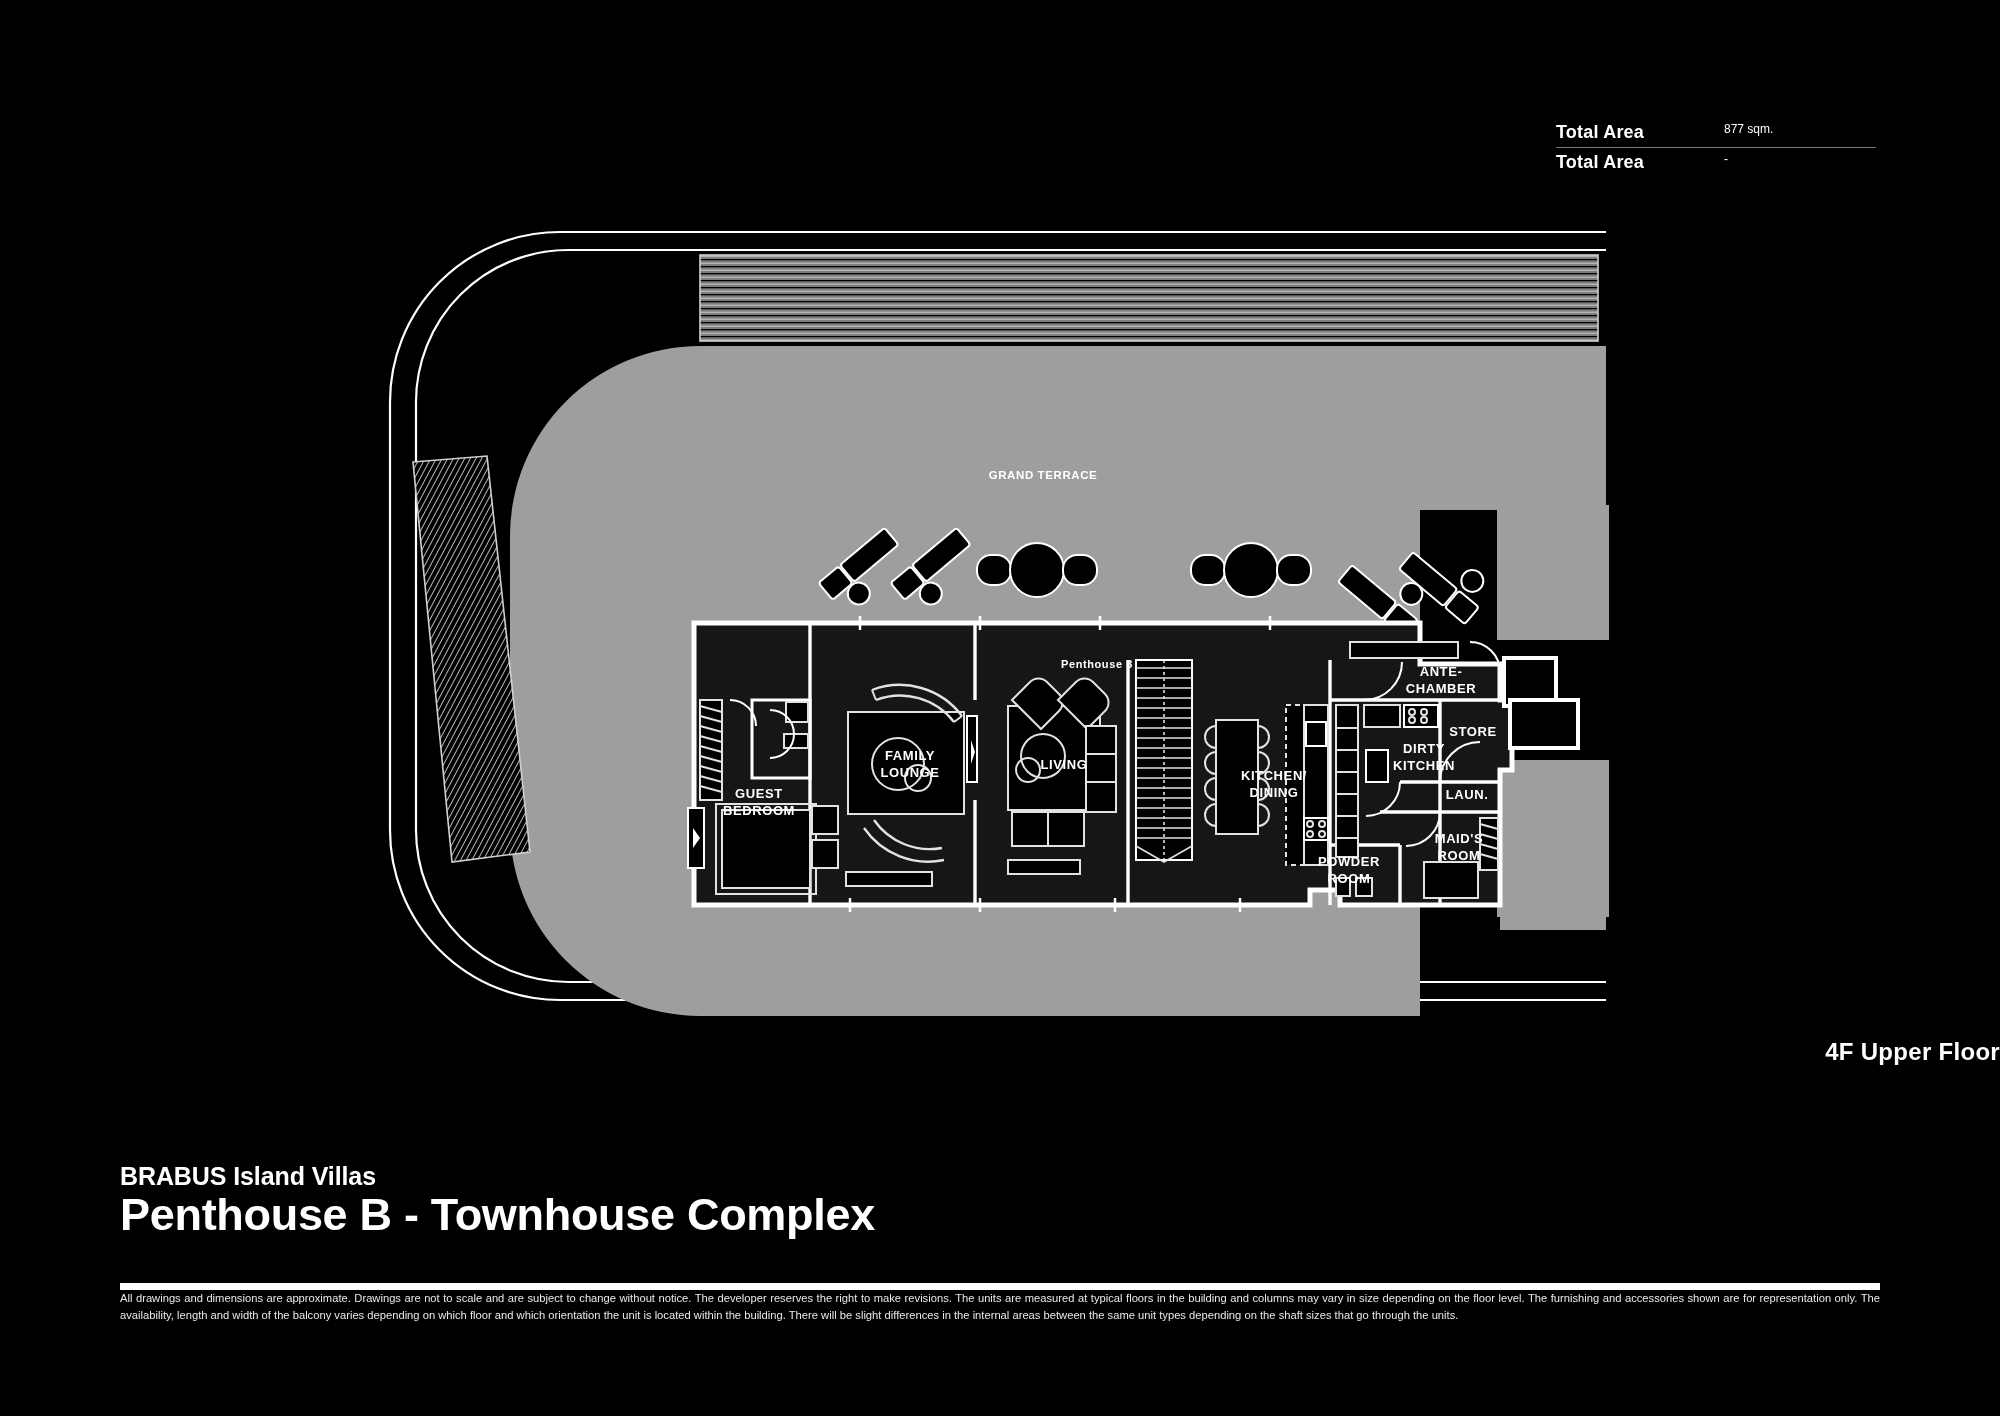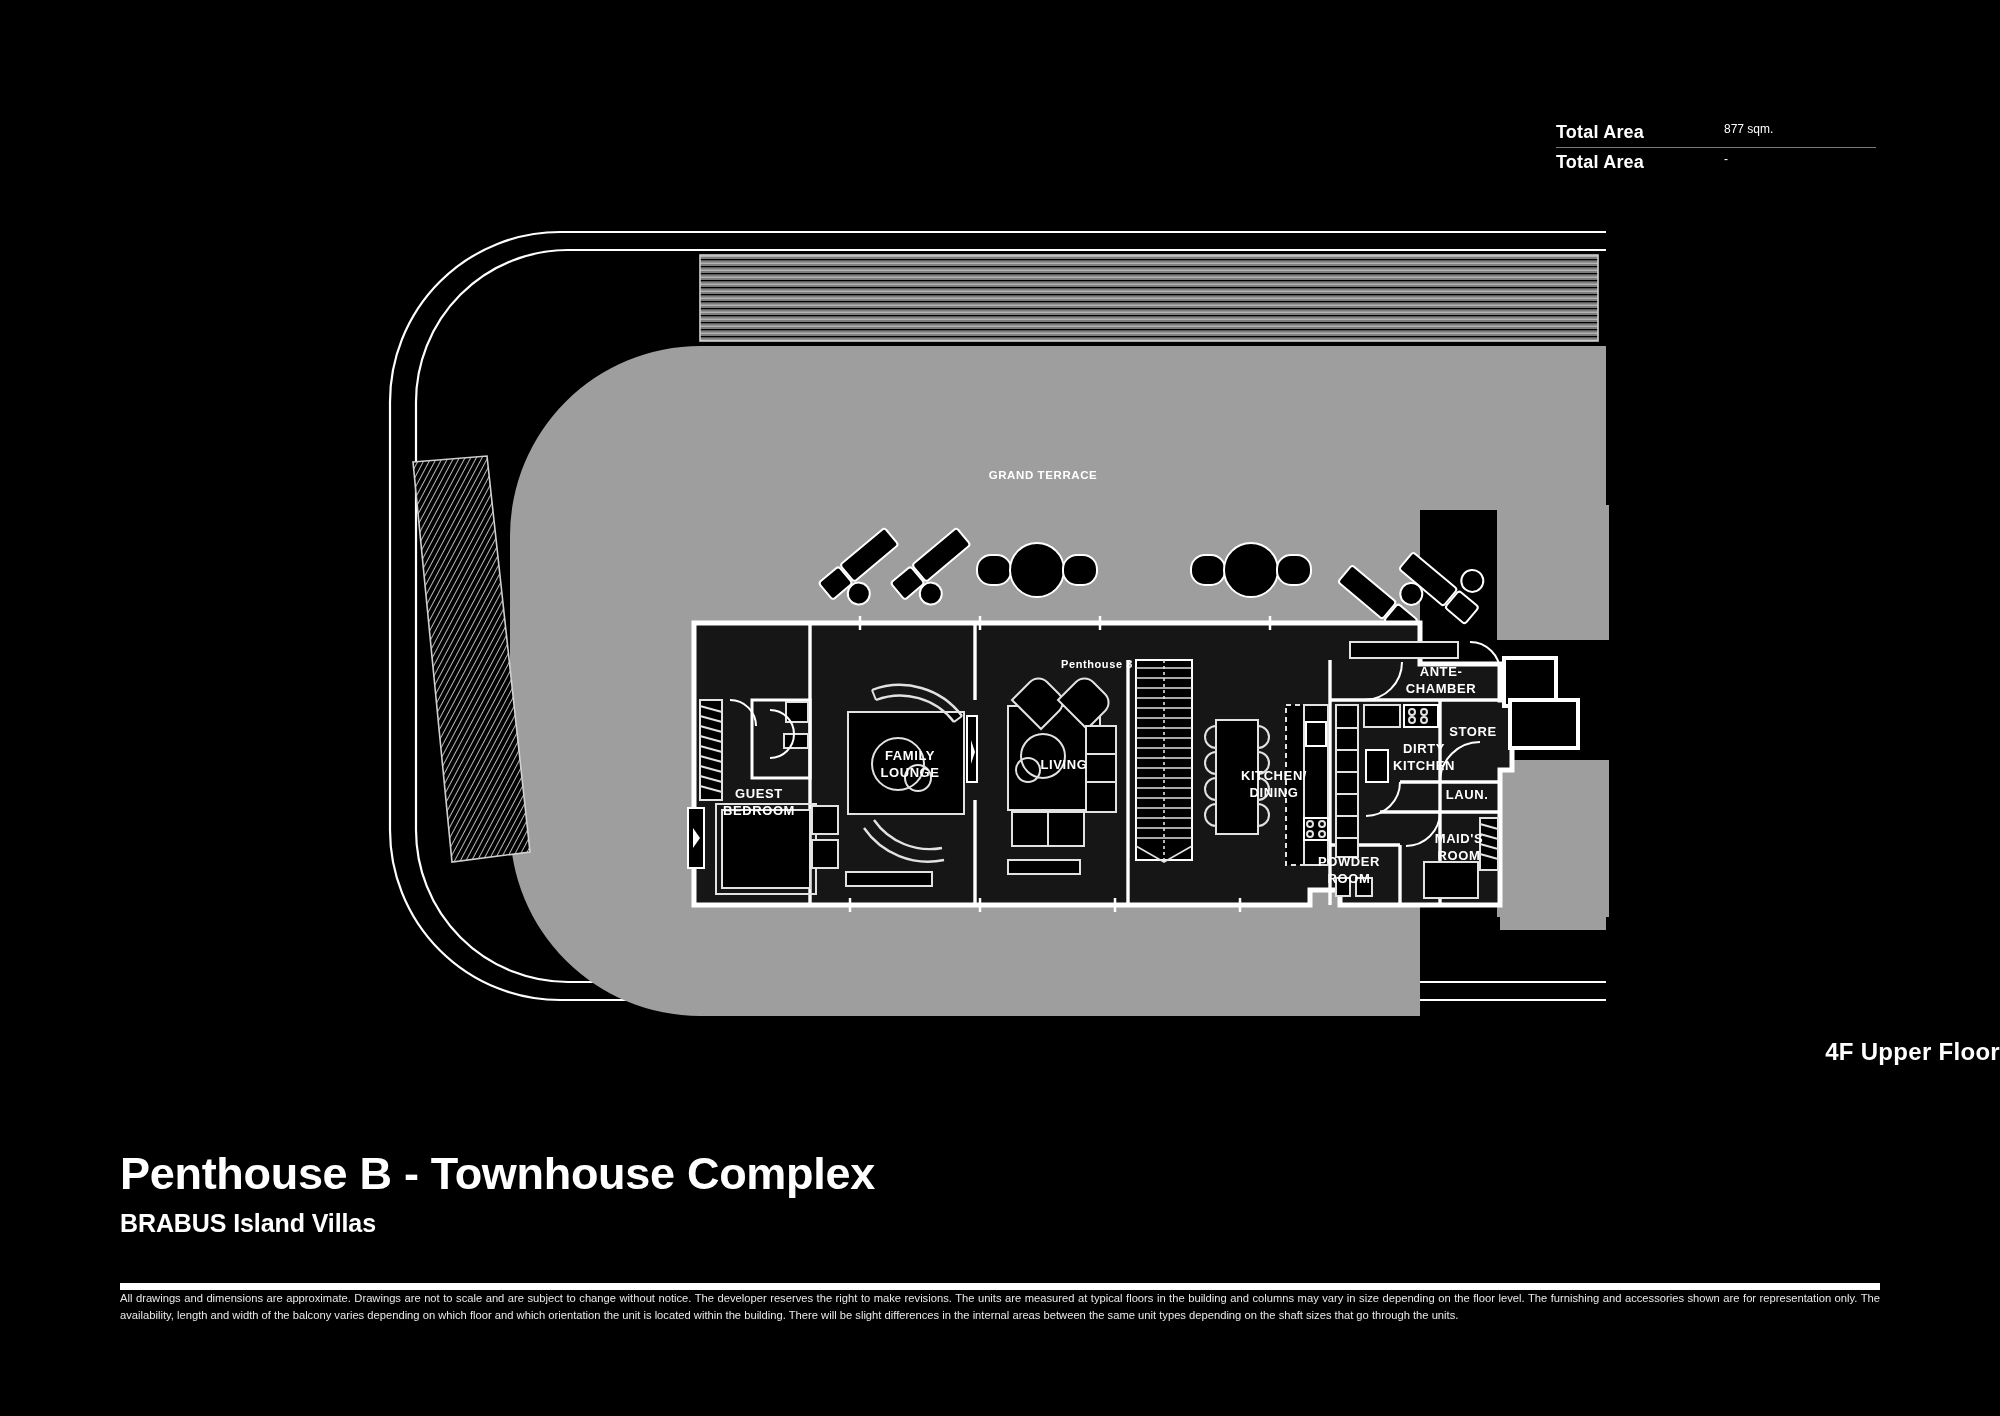--- a/index.html
+++ b/index.html
@@ -435,19 +435,19 @@
       <text x="1424" y="753" font-size="13" fill="#ffffff" letter-spacing="0.6"><tspan x="1424">DIRTY</tspan><tspan x="1424" dy="17">KITCHEN</tspan></text>
       <text x="1467" y="799" font-size="13" fill="#ffffff" letter-spacing="0.6"><tspan x="1467">LAUN.</tspan></text>
       <text x="1459" y="843" font-size="13" fill="#ffffff" letter-spacing="0.6"><tspan x="1459">MAID'S</tspan><tspan x="1459" dy="17">ROOM</tspan></text>
       <text x="1349" y="866" font-size="13" fill="#ffffff" letter-spacing="0.6"><tspan x="1349">POWDER</tspan><tspan x="1349" dy="17">ROOM</tspan></text>
     </g>
 </svg>
 
 <div id="floor-caption">4F Upper Floor</div>
 
 <div id="title-block">
+  <div id="project-title">BRABUS Island Villas</div>
   <div id="unit-title">Penthouse B - Townhouse Complex</div>
-  <div id="project-title">BRABUS Island Villas</div>
 </div>
 
 <div id="disclaimer-block">
   <div id="disclaimer-text">All drawings and dimensions are approximate. Drawings are not to scale and are subject to change without notice. The developer reserves the right to make revisions. The units are measured at typical floors in the building and columns may vary in size depending on the floor level. The furnishing and accessories shown are for representation only. The availability, length and width of the balcony varies depending on which floor and which orientation the unit is located within the building. There will be slight differences in the internal areas between the same unit types depending on the shaft sizes that go through the units.</div>
 </div>
 
 </body></html>

